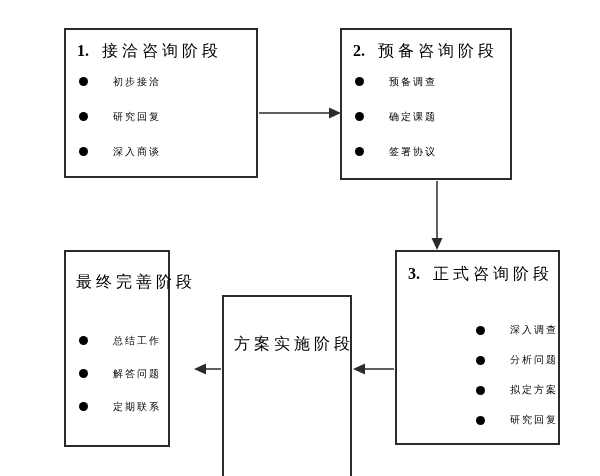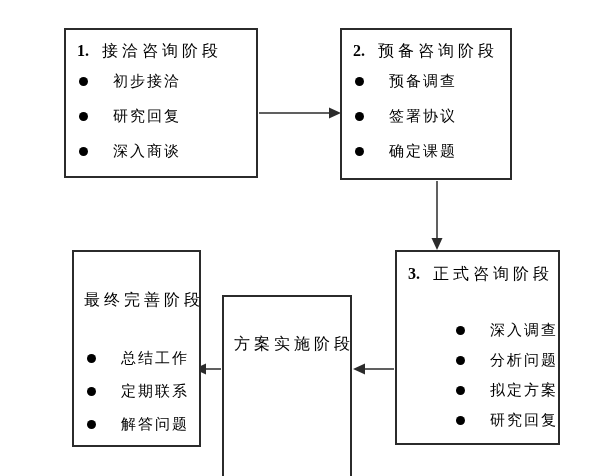--- a/index.html
+++ b/index.html
@@ -33,21 +33,21 @@
   .box {
     position: absolute;
     box-sizing: border-box;
     border: 2px solid #2b2b2b;
     background: #ffffff;
   }
   .box1 { left: 64px;  top: 28px;  width: 194px; height: 150px; padding-top: 8px; }
   .box2 { left: 340px; top: 28px;  width: 172px; height: 152px; padding-top: 8px; }
   .box3 { left: 395px; top: 250px; width: 165px; height: 195px; padding-top: 7px; }
   .box4 { left: 222px; top: 250px; width: 130px; height: 195px; padding-top: 32px; margin-top: 45px; }
-  .box5 { left: 72px;  top: 250px; width: 129px; height: 197px; padding-top: 33px; }
+  .box5 { left: 64px;  top: 250px; width: 106px; height: 197px; padding-top: 15px; }
 
   .row {
     display: flex;
     align-items: center;
   }
   .title-row { height: 26px; }
   .box3 .title-row, .box4 .title-row, .box5 .title-row { height: 30px; }
   .item-row { height: 35px; }
   .box3 .item-row, .box4 .item-row { height: 30px; justify-content: flex-end; }
   .box5 .item-row { height: 33px; text-align: right; }
@@ -82,21 +82,21 @@
     display: flex;
     align-items: center;
   }
   .dot {
     width: 9px;
     height: 9px;
     border-radius: 50%;
     background: #000000;
   }
   .item-text {
-    font-size: 15px;
+    font-size: 10px;
     letter-spacing: 2px;
     white-space: nowrap;
   }
 </style>
 </head>
 <body>
 
 <div class="canvas">
 
   <svg class="connectors" width="600" height="476" viewBox="0 0 600 476" xmlns="http://www.w3.org/2000/svg">
@@ -151,27 +151,27 @@
     <div class="row item-row">
       <span class="bullet-col">
           <span class="dot"></span>
         </span>
       <span class="item-text">预备调查</span>
     </div>
     <div class="row item-row">
       <span class="bullet-col">
           <span class="dot"></span>
         </span>
+      <span class="item-text">确定课题</span>
+    </div>
+    <div class="row item-row">
+      <span class="bullet-col">
+          <span class="dot"></span>
+        </span>
       <span class="item-text">签署协议</span>
-    </div>
-    <div class="row item-row">
-      <span class="bullet-col">
-          <span class="dot"></span>
-        </span>
-      <span class="item-text">确定课题</span>
     </div>
   </div>
 
   <div class="box box3">
     <div class="row title-row">
       <span class="num">3.</span>
       <span class="phase-title">正式咨询阶段</span>
     </div>
     <div class="gap3"></div>
     <div class="row item-row">
@@ -215,23 +215,23 @@
     <div class="row item-row">
       <span class="bullet-col">
           <span class="dot"></span>
         </span>
       <span class="item-text">总结工作</span>
     </div>
     <div class="row item-row">
       <span class="bullet-col">
           <span class="dot"></span>
         </span>
+      <span class="item-text">解答问题</span>
+    </div>
+    <div class="row item-row">
+      <span class="bullet-col">
+          <span class="dot"></span>
+        </span>
       <span class="item-text">定期联系</span>
     </div>
-    <div class="row item-row">
-      <span class="bullet-col">
-          <span class="dot"></span>
-        </span>
-      <span class="item-text">解答问题</span>
-    </div>
   </div>
 
 </div>
 
 </body></html>

